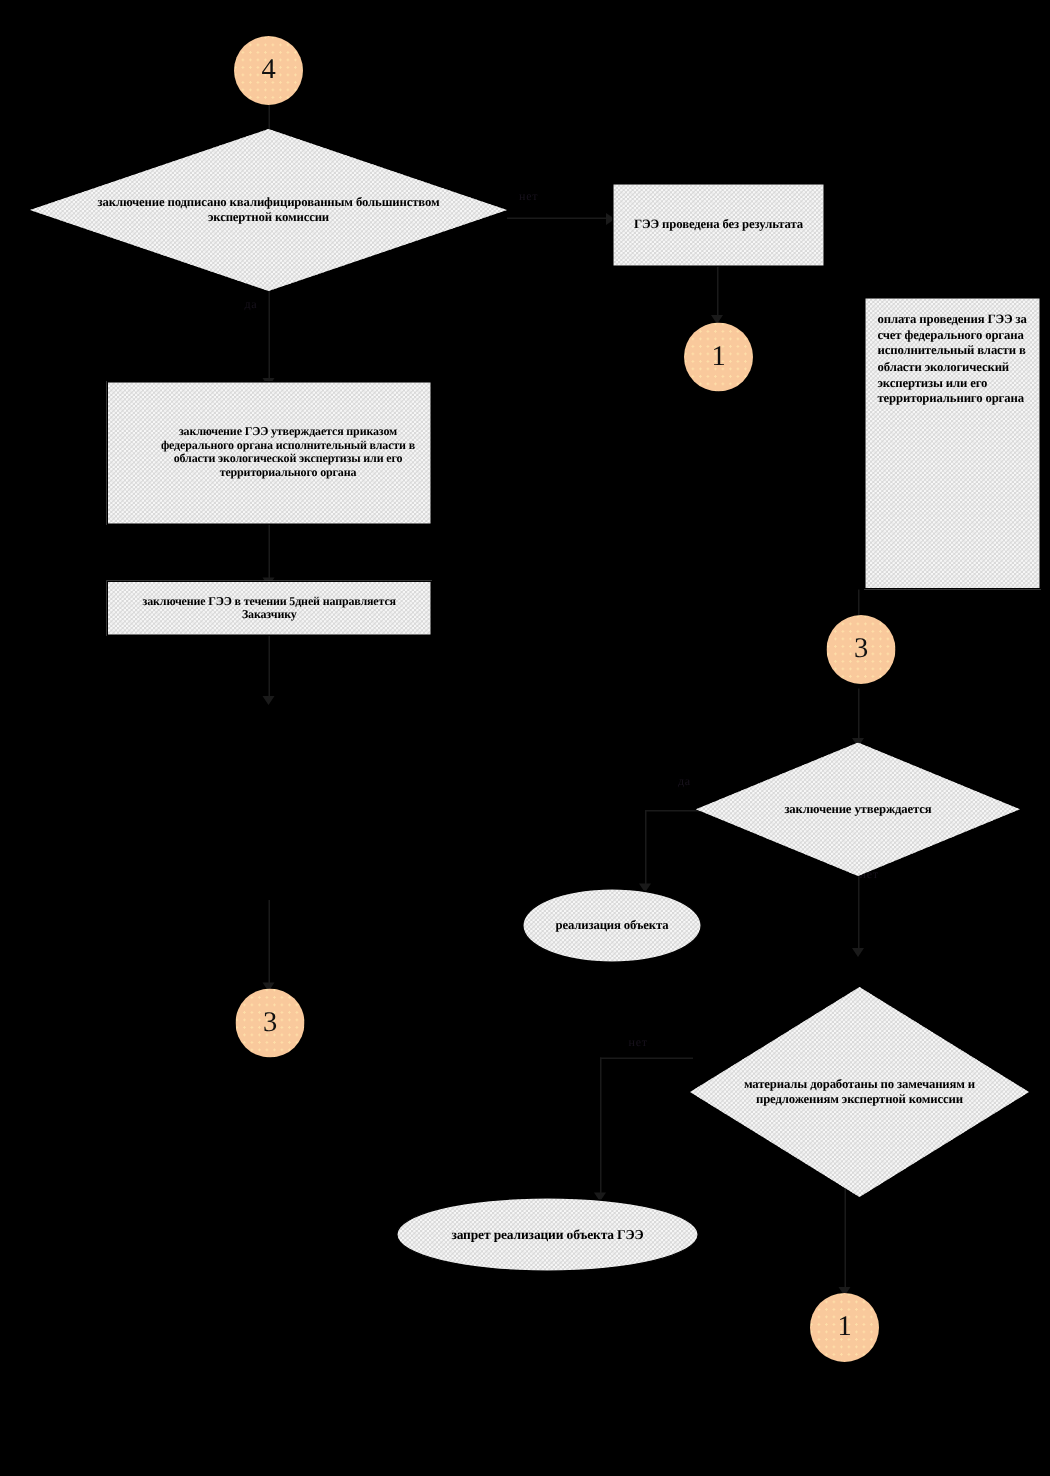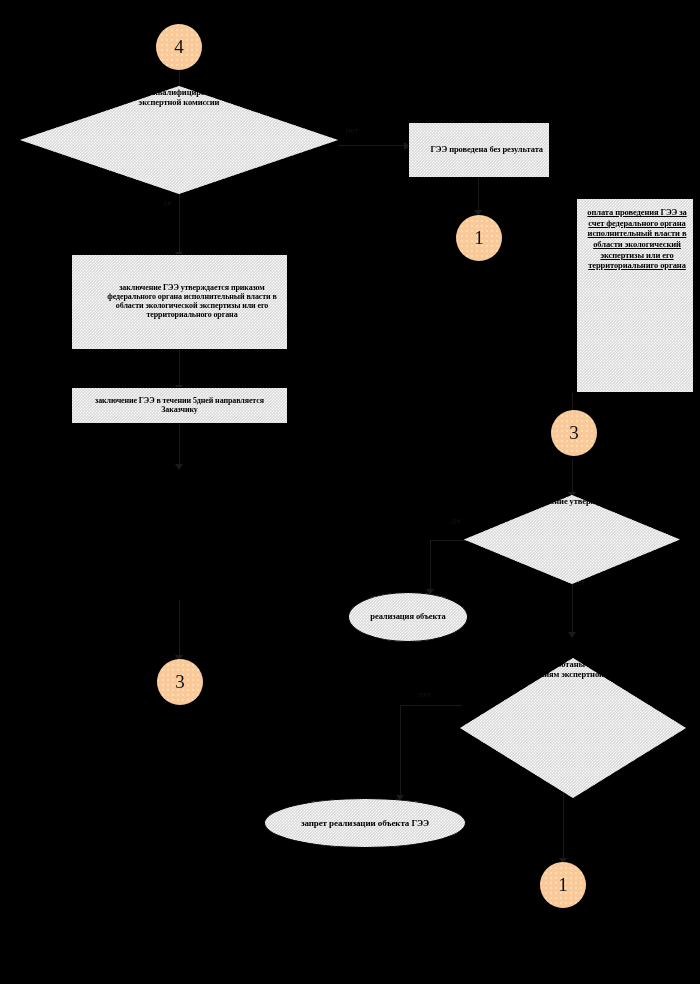--- a/index.html
+++ b/index.html
@@ -26,21 +26,21 @@
 
   .txt{color:#000;text-align:center;line-height:1.12;font-weight:bold;
        letter-spacing:-0.1px;padding:2px 6px;}
 
   
   .diamond{position:absolute;}
   .diamond .dshape{position:absolute;left:0;top:0;width:100%;height:100%;
      -webkit-clip-path:polygon(50% 0,100% 50%,50% 100%,0 50%);
              clip-path:polygon(50% 0,100% 50%,50% 100%,0 50%);}
   .diamond .dtxt{position:absolute;left:12%;top:0;width:76%;height:100%;
-     display:flex;justify-content:center;z-index:3;}
+     display:flex;align-items:center;justify-content:center;z-index:3;}
 
   .circle{position:absolute;border-radius:50%;display:flex;align-items:center;
      justify-content:center;
      background-color:#f9c99c;
      background-image:radial-gradient(circle at 1px 1px, rgba(255,225,170,.95) 0.7px, transparent 0.8px);
      background-size:5px 5px;}
   .circle span{color:#111;font-size:19px;font-weight:400;font-family:"Liberation Serif",serif;}
 
   
   .ln{position:absolute;background:#1a1a1a;}
@@ -124,27 +124,27 @@
     <span>1</span>
   </div>
 
   <div class="diamond" style="left:20px;top:86px;width:318px;height:108px;">
     <div class="dshape shape-fill"></div>
     <div class="dtxt">
       <div class="txt" style="font-size:8.5px;">заключение подписано квалифицированным большинством экспертной комиссии</div>
     </div>
   </div>
 
-  <div class="node rect shape-fill" style="left:408px;top:122px;width:142px;height:56px;justify-content:flex-end;">
+  <div class="node rect shape-fill" style="left:408px;top:122px;width:142px;height:56px;">
     <div class="txt" style="font-size:8.5px;">ГЭЭ проведена без результата</div>
   </div>
 
   <div class="node rect shape-fill" style="left:576px;top:198px;width:118px;height:195px;
         align-items:flex-start;justify-content:flex-start;">
-    <div class="txt" style="font-size:8.5px;text-align:center;line-height:1.25;padding:8px 4px 4px 8px;text-decoration:underline;">оплата проведения ГЭЭ за счет федерального органа исполнительный власти в области экологический экспертизы или его территориальниго органа</div>
+    <div class="txt" style="font-size:8.5px;text-align:left;line-height:1.25;padding:8px 4px 4px 8px;">оплата проведения ГЭЭ за счет федерального органа исполнительный власти в области экологический экспертизы или его территориальниго органа</div>
   </div>
 
   <div class="node rect shape-fill" style="left:71px;top:254px;width:217px;height:96px;">
     <div class="txt" style="font-size:8px;margin-left:25px;">заключение ГЭЭ утверждается приказом федерального органа исполнительный власти в области экологической экспертизы или его территориального  органа</div>
   </div>
 
   <div class="node rect shape-fill" style="left:71px;top:387px;width:217px;height:37px;align-items:center;">
     <div class="txt" style="font-size:8px;">заключение ГЭЭ в течении 5дней направляется Заказчику</div>
   </div>
 

